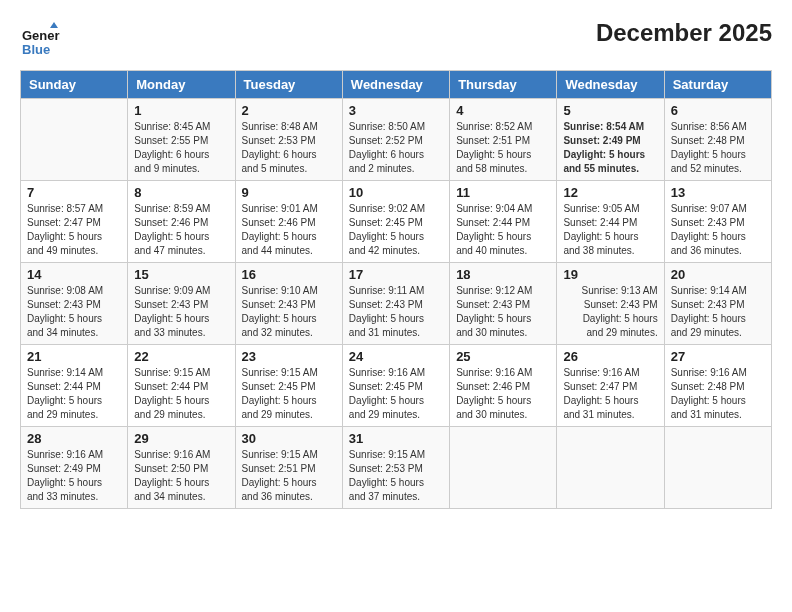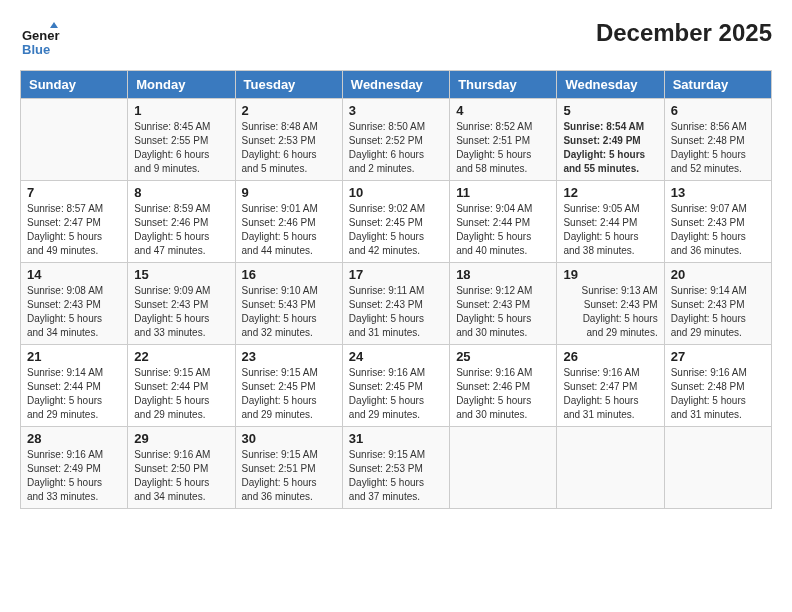--- a/index.html
+++ b/index.html
@@ -223,21 +223,21 @@
         <td>
           <span class="day-number">15</span>
           <div class="day-info" style="white-space: pre-line;">Sunrise: 9:09 AM
 Sunset: 2:43 PM
 Daylight: 5 hours
 and 33 minutes.</div>
         </td>
         <td>
           <span class="day-number">16</span>
           <div class="day-info" style="white-space: pre-line;">Sunrise: 9:10 AM
-Sunset: 5:43 PM
+Sunset: 2:43 PM
 Daylight: 5 hours
 and 32 minutes.</div>
         </td>
         <td>
           <span class="day-number">17</span>
           <div class="day-info" style="white-space: pre-line;">Sunrise: 9:11 AM
 Sunset: 2:43 PM
 Daylight: 5 hours
 and 31 minutes.</div>
         </td>

